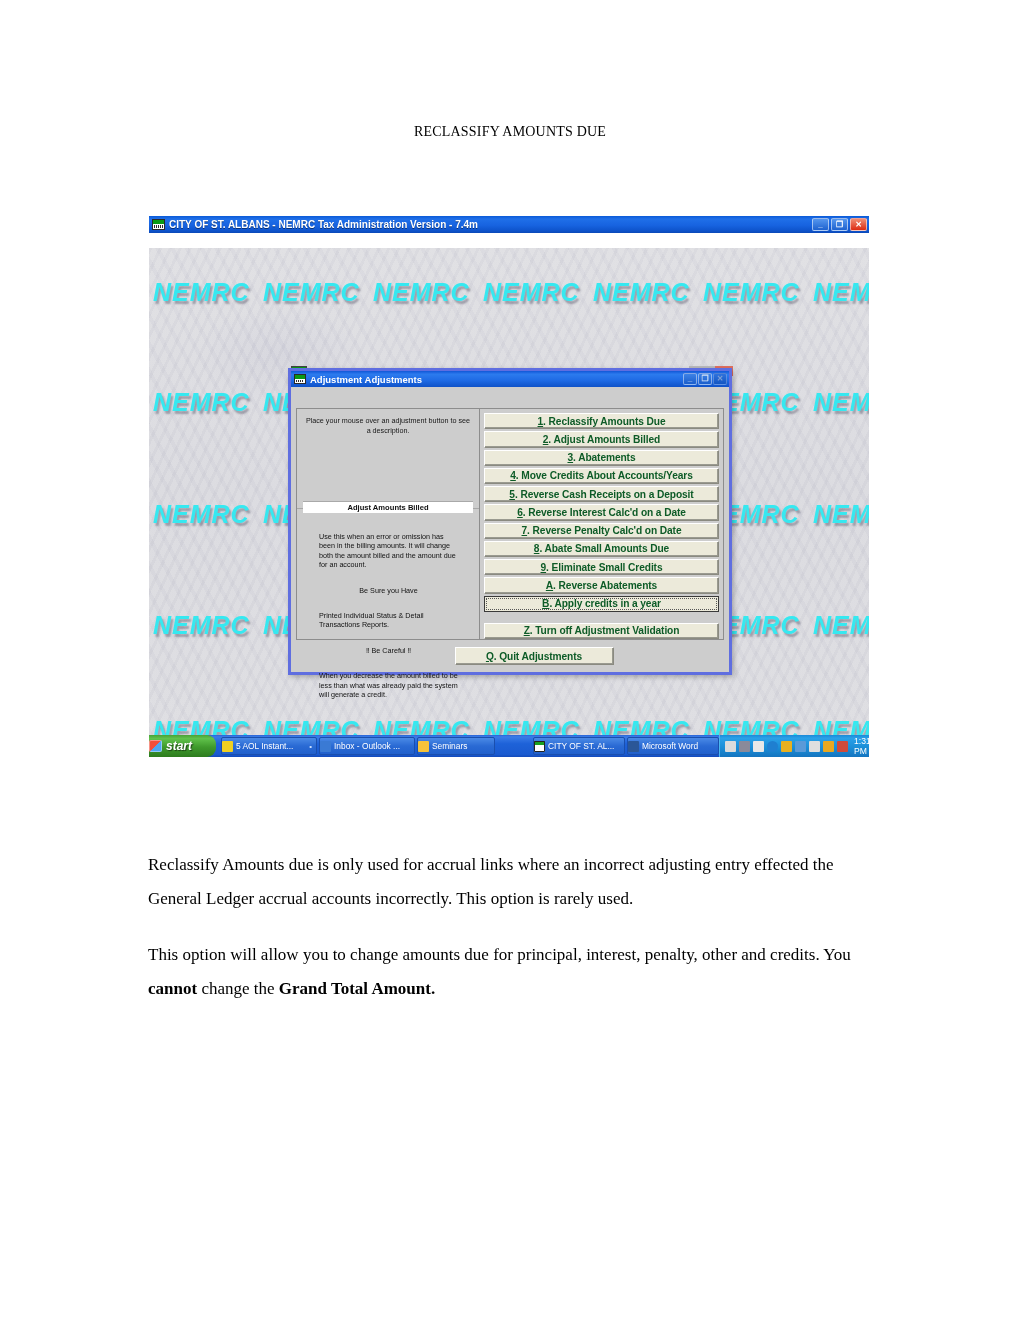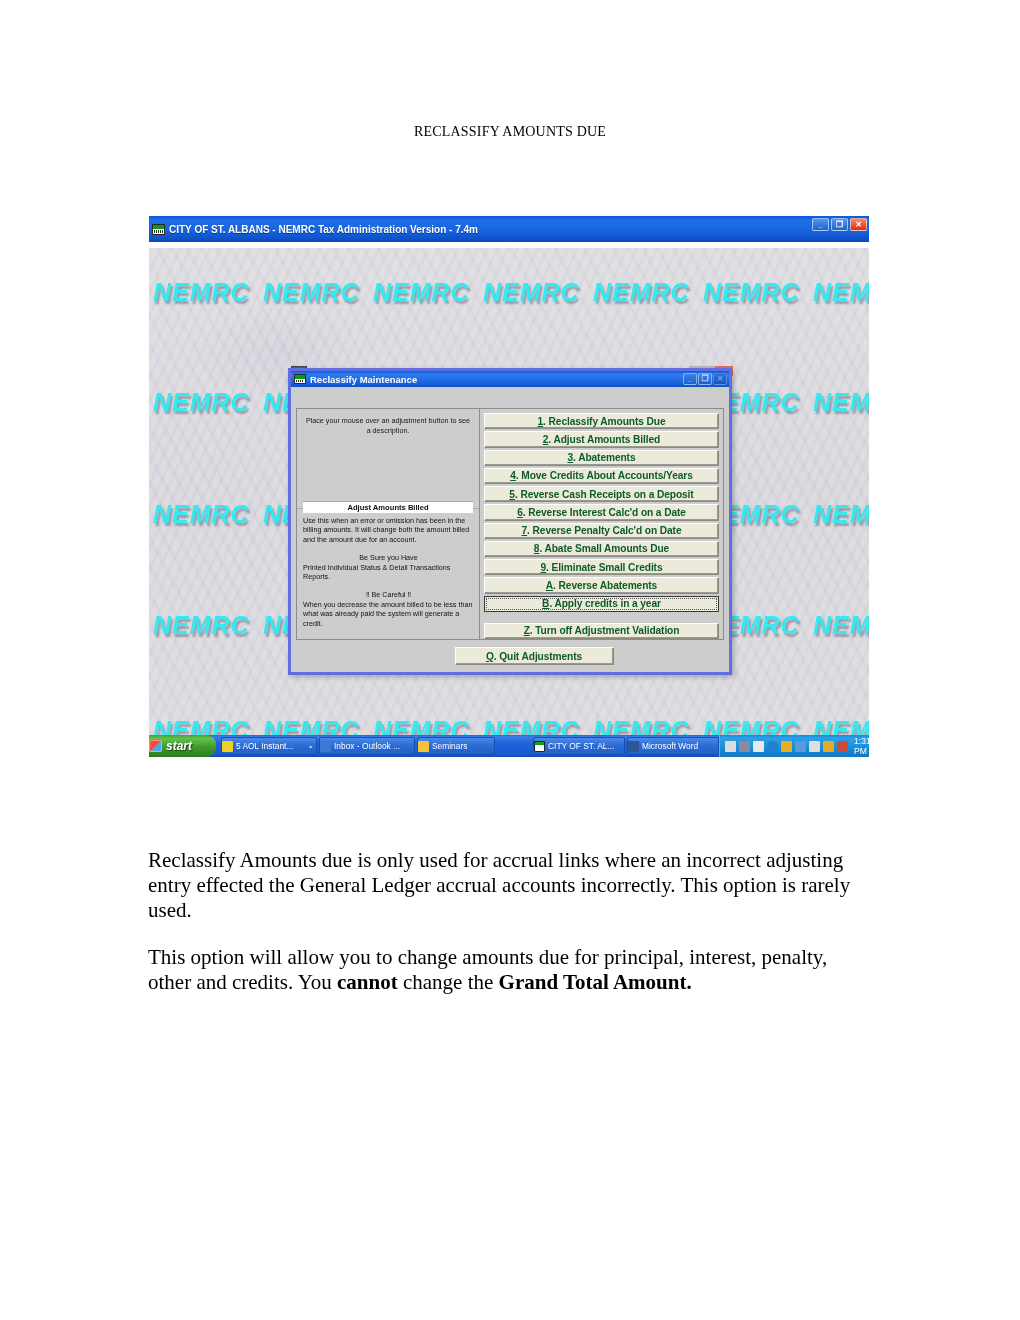--- a/index.html
+++ b/index.html
@@ -19,40 +19,40 @@
     font-family:"Liberation Serif", serif;
     font-size:14px;
     letter-spacing:.2px;
     color:#000;
   }
 
   .doc-body{
     position:absolute;
     left:148px; top:848px; width:722px;
     font-family:"Liberation Serif", serif;
-    font-size:21px;
-    line-height:25px;
+    font-size:17px;
+    line-height:34px;
     color:#000;
   }
   .doc-body p{margin:0 0 22px 0;}
   .doc-body b{font-weight:bold;}
 
   
   .shot{
     position:absolute;
     left:149px; top:216px;
     width:720px; height:541px;
     overflow:hidden;
     font-family:"Liberation Sans", sans-serif;
     border:0;
   }
 
   
   .app-title{
-    position:absolute; left:0; top:0; width:720px; height:26px;
+    position:absolute; left:0; top:0; width:720px; height:17px;
     background:linear-gradient(to bottom,#0A5AD8 0%,#1F6FE8 18%,#1763E0 55%,#0E54CC 85%,#0B49B8 100%);
     color:#fff;
     font-size:10px; font-weight:bold;
     display:flex; align-items:center;
     box-sizing:border-box; padding-left:3px;
     white-space:nowrap;
   }
   .app-icon{
     width:13px;height:11px;margin-right:4px;flex:none;
     background:#fff;
@@ -190,21 +190,21 @@
     padding:1px 0;
   }
   .desc-head-rule{
     position:absolute;left:0;right:0;top:96px;height:1px;background:#a8a8a8;
   }
   .desc-body{
     position:absolute;left:6px;right:5px;top:107px;
     font-size:7.2px;color:#111;line-height:9.4px;
   }
   .desc-body .ctr{text-align:center;font-weight:normal;margin-top:9px;}
-  .desc-body p{margin:0;}
+  .desc-body p{margin:16px;}
 
   .pane-right{
     flex:1;
     padding:4px 4px 0 4px;
     box-sizing:border-box;
     display:flex;flex-direction:column;gap:2px;
   }
   .mbtn{
     height:17px;
     background:#eceada;
@@ -344,21 +344,21 @@
         <span>NEMRC</span>
       </div>
 
     <div class="dlg-peek"></div>
     <div class="dlg-peek2"></div>
 
     <div class="dlg">
 
       <div class="dlg-title">
         <span class="dlg-icon"></span>
-        <span>Reclassify Maintenance</span>
+        <span>Adjustment Adjustments</span>
         <span class="dlg-wbtns">
           <span class="dlg-wbtn">_</span>
           <span class="dlg-wbtn">❐</span>
           <span class="dlg-wbtn dis">✕</span>
         </span>
       </div>
 
       <div class="dlg-body">
         <div class="dlg-inner">
 

